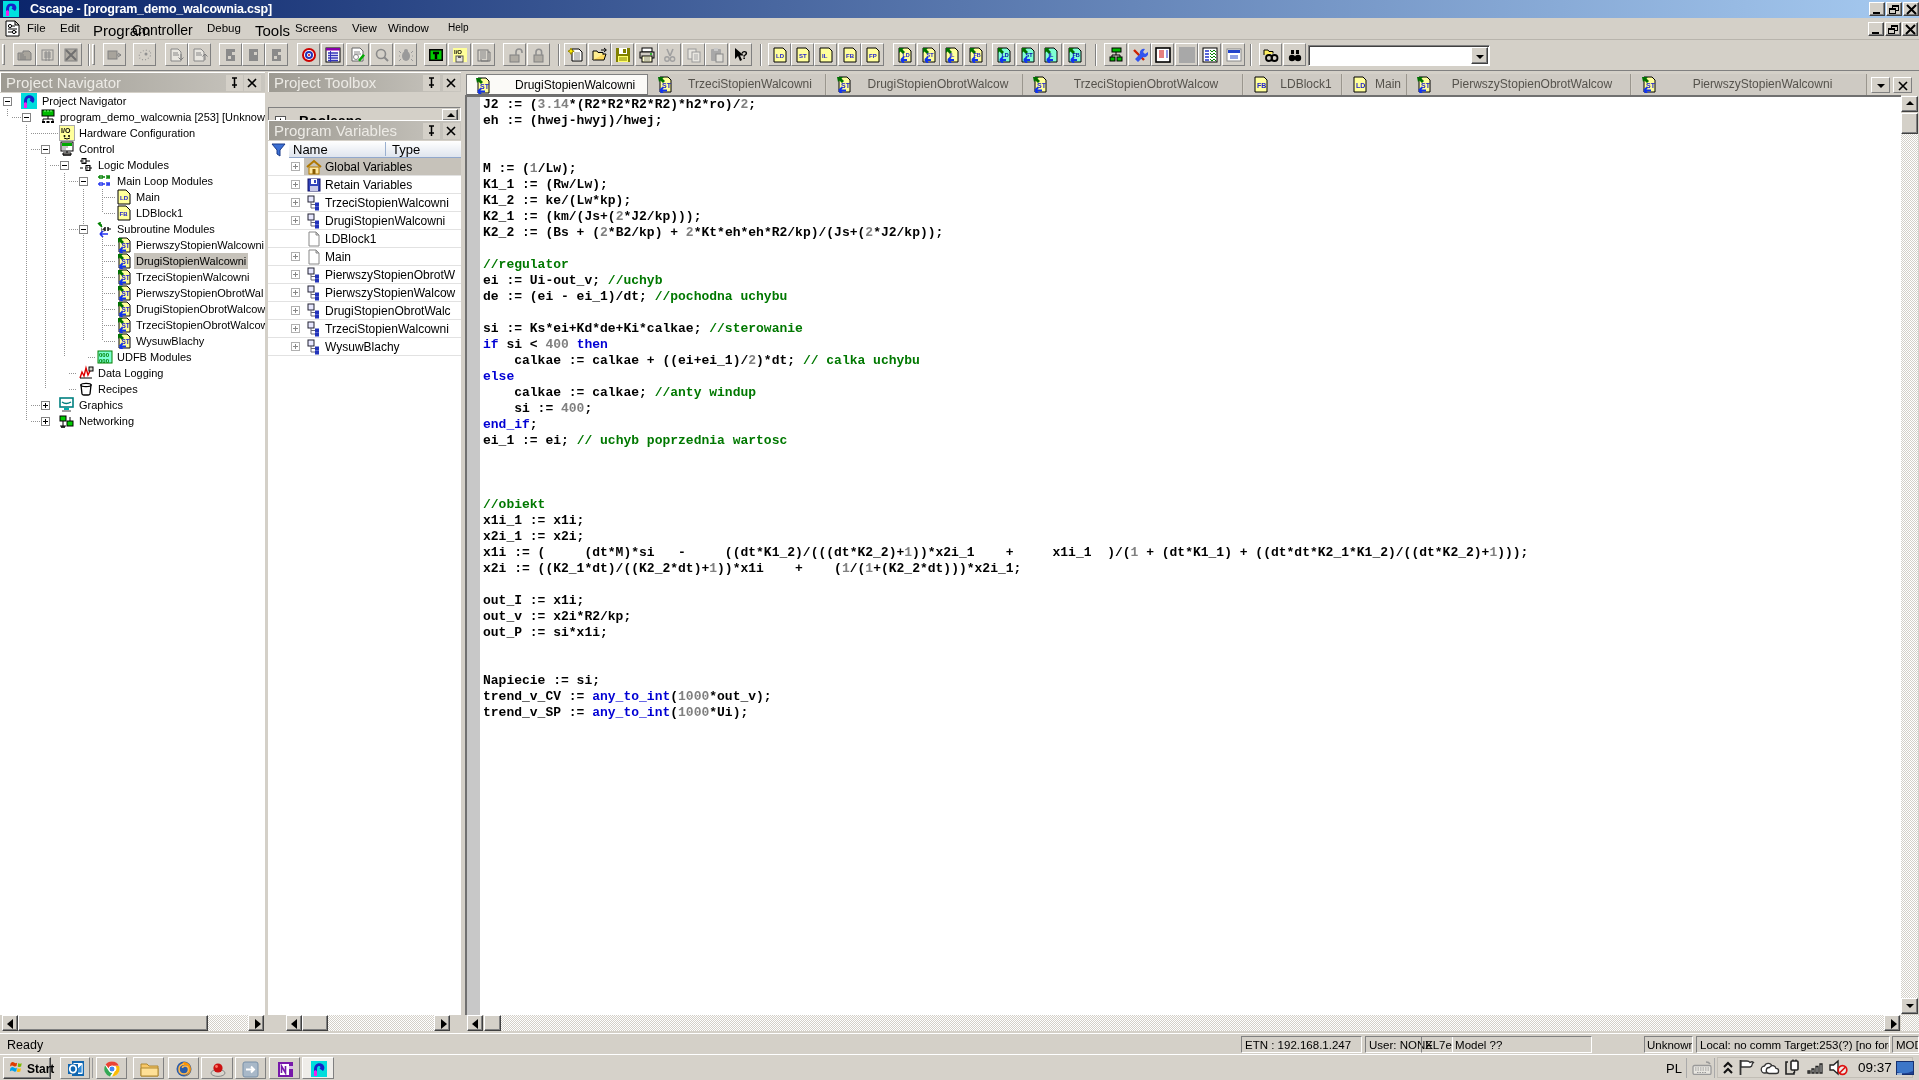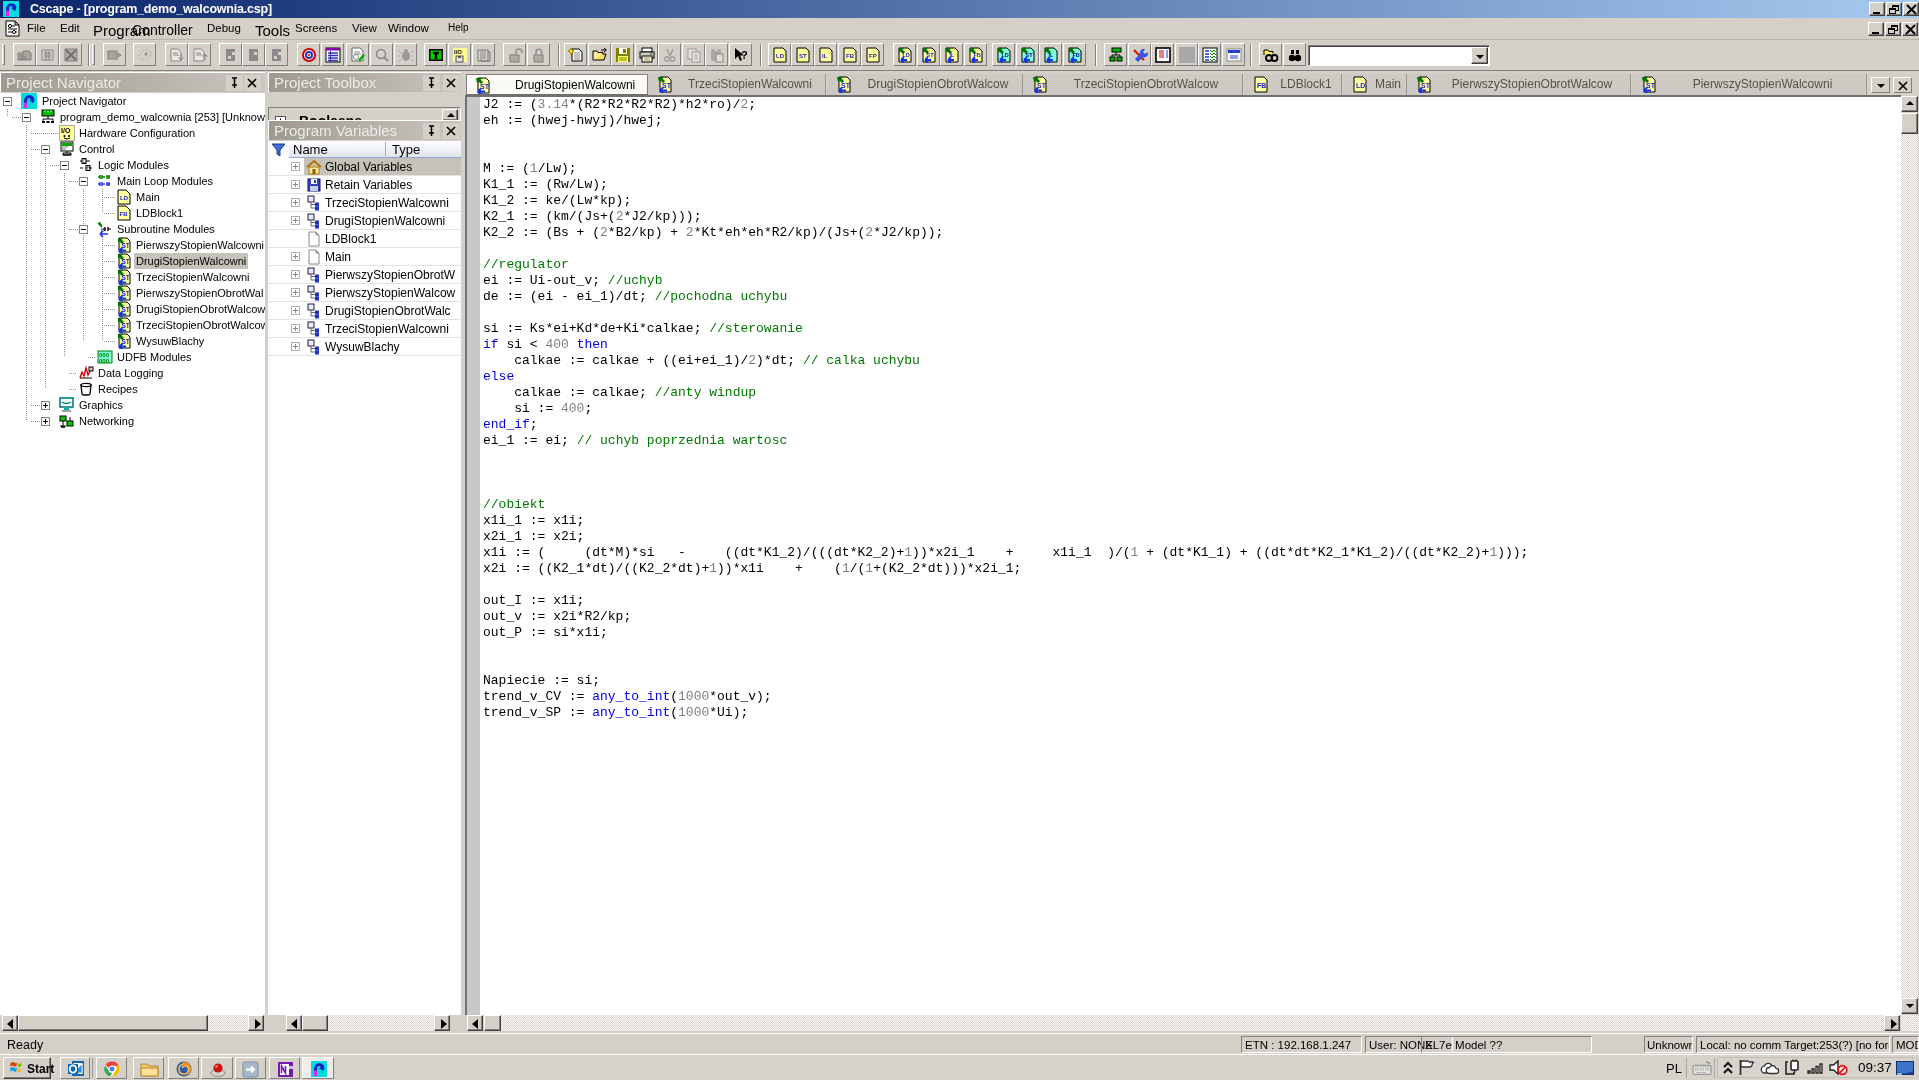--- a/index.html
+++ b/index.html
@@ -980,21 +980,21 @@
       <div class="arrD abs" style="left:5px;top:6px"></div>
     </div>
  <div class="abs raised1" style="left:1432px;top:5px;width:19px;height:16px">
       <svg class="abs" style="left:4px;top:3px" width="10" height="10">
         <path d="M1 1 L9 9 M9 1 L1 9" stroke="#000" stroke-width="1.6"></path>
       </svg>
     </div>
  <div class="abs" style="left:4px;top:23px;width:1436px;height:920px;background:#fff;border-left:2px solid #707070;border-top:2px solid #707070">
   <div class="abs" style="left:0;top:0;width:14px;height:918px;background:#c8c8c8;border-right:1px solid #fff"></div>
  </div>
- <pre class="abs mono" style="left:22px;top:25px;font-size:13px;line-height:16px;font-weight:normal;color:#000">J2 := (<span class="n">3.14</span>*(R2*R2*R2*R2)*h2*ro)/<span class="n">2</span>;
+ <pre class="abs mono" style="left:22px;top:25px;font-size:13px;line-height:16px;font-weight:bold;color:#000">J2 := (<span class="n">3.14</span>*(R2*R2*R2*R2)*h2*ro)/<span class="n">2</span>;
 eh := (hwej-hwyj)/hwej;
 
 
 M := (<span class="n">1</span>/Lw);
 K1_1 := (Rw/Lw);
 K1_2 := ke/(Lw*kp);
 K2_1 := (km/(Js+(<span class="n">2</span>*J2/kp)));
 K2_2 := (Bs + (<span class="n">2</span>*B2/kp) + <span class="n">2</span>*Kt*eh*eh*R2/kp)/(Js+(<span class="n">2</span>*J2/kp));
 
 <span class="c">//regulator</span>

